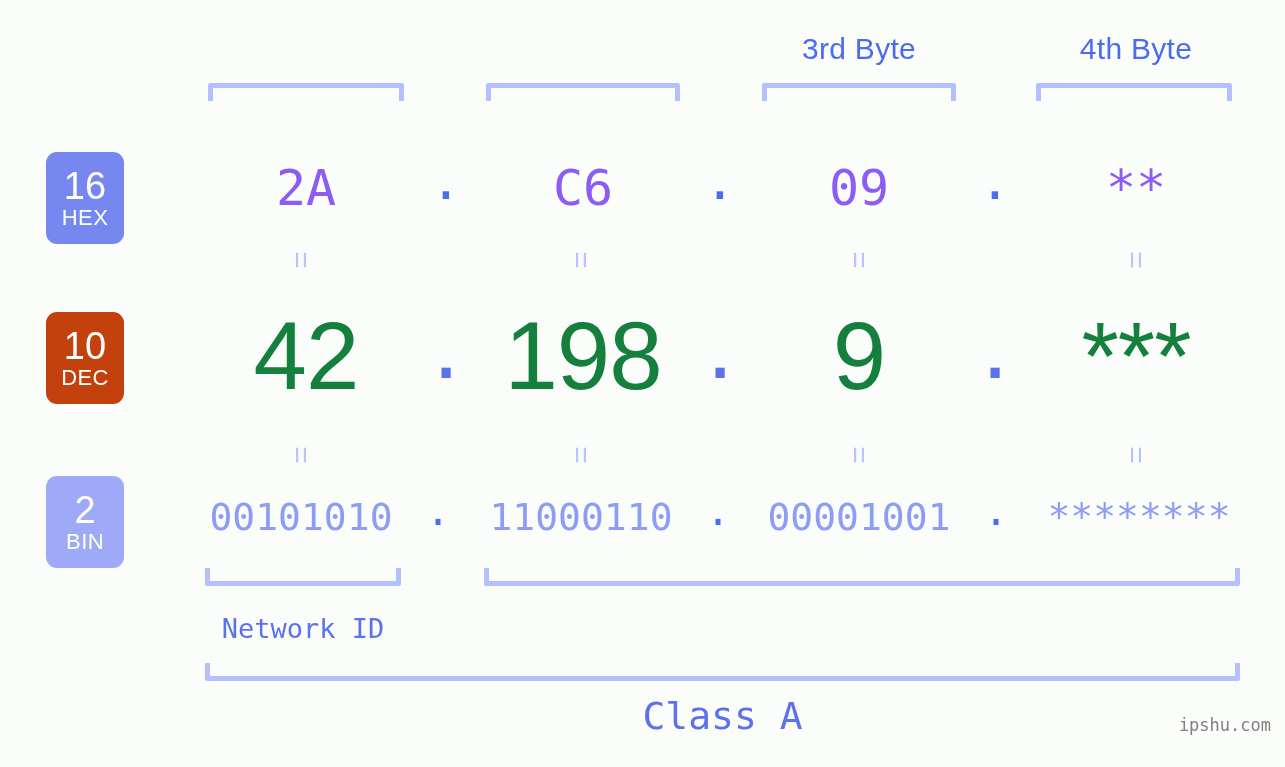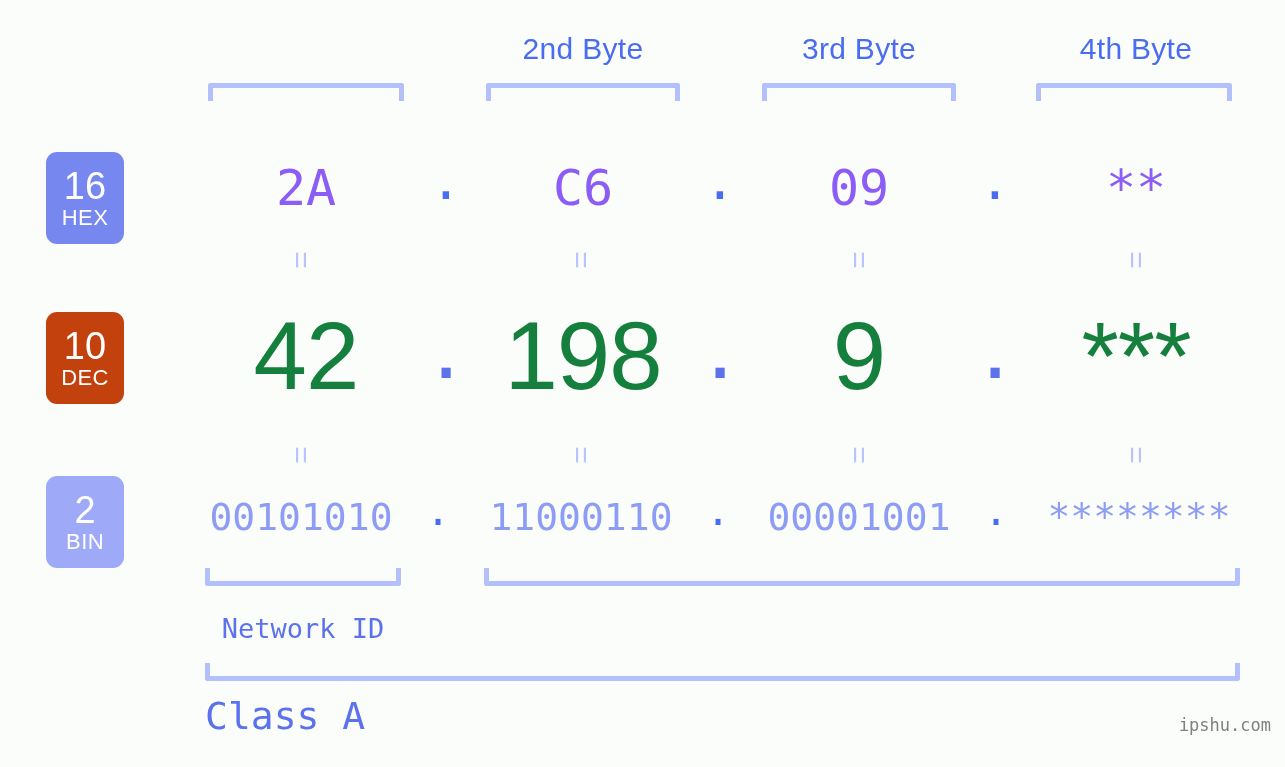--- a/index.html
+++ b/index.html
@@ -172,40 +172,40 @@
     font-size: 27px;
     color: #5b72ec;
     text-align: center;
     white-space: nowrap;
   }
   .class-label {
     position: absolute;
     font-family: "DejaVu Sans Mono", monospace;
     font-size: 38px;
     color: #5b72ec;
+    text-align: center;
     white-space: nowrap;
   }
 
   
   .watermark {
     position: absolute;
     right: 14px;
     bottom: 32px;
     font-family: "DejaVu Sans Mono", monospace;
     font-size: 17px;
     color: #808080;
     letter-spacing: 0px;
   }
 </style>
 </head>
 <body>
 
 <div class="stage">
 
-  <div class="byte-header" style="left:484px; width:198px;">2nd Byte</div>
   <div class="byte-header" style="left:760px; width:198px;">3rd Byte</div>
   <div class="byte-header" style="left:1035px; width:202px;">4th Byte</div>
 
   <div class="bracket-top" style="left:208px; width:196px; top:83px;"></div>
   <div class="bracket-top" style="left:486px; width:194px; top:83px;"></div>
   <div class="bracket-top" style="left:762px; width:194px; top:83px;"></div>
   <div class="bracket-top" style="left:1036px; width:196px; top:83px;"></div>
 
   <div class="badge" id="badge-hex">
     <span class="num">16</span>

